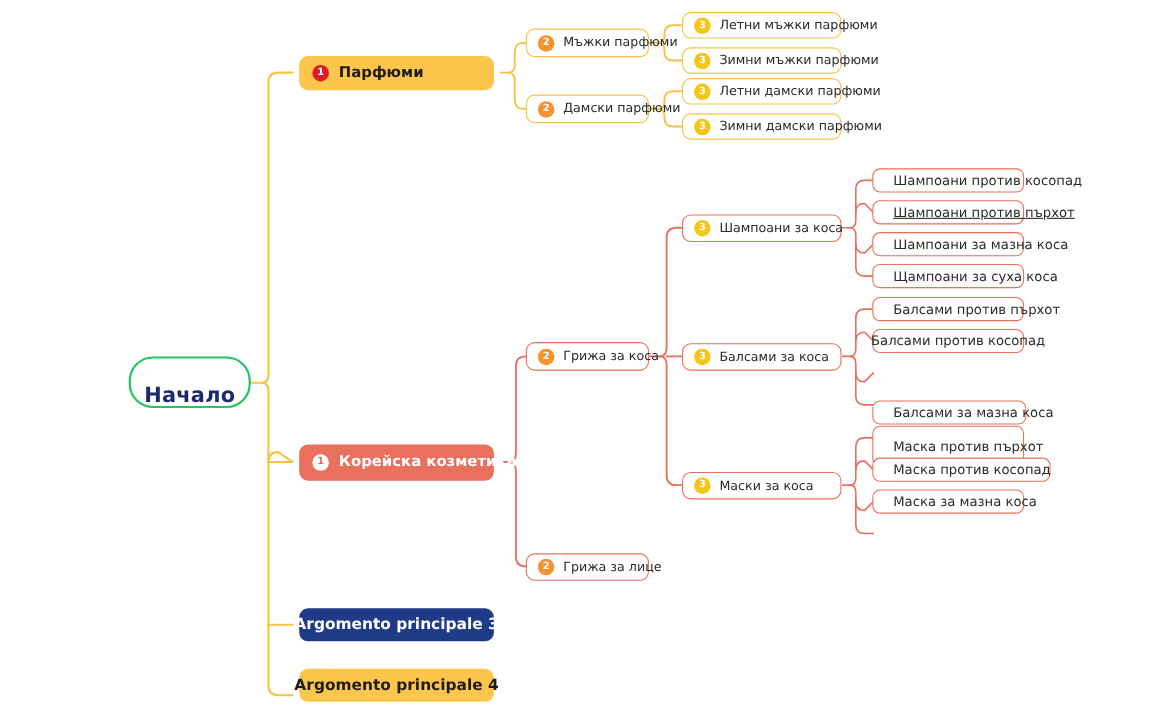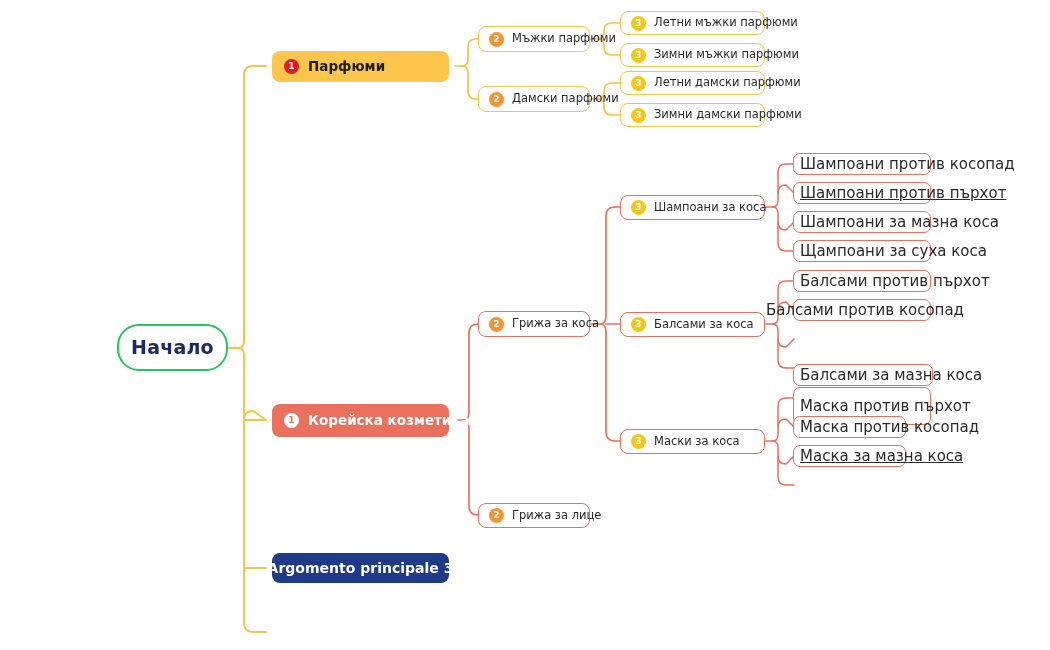--- a/index.html
+++ b/index.html
@@ -37,20 +37,21 @@
   
   .n-root {
     border: 2.5px solid #22c55e;
     background: #ffffff;
     border-radius: 22px;
     color: #1a2a6c;
     font-size: 19px;
     font-weight: 700;
     justify-content: center;
     letter-spacing: .2px;
+    align-items: flex-end;
   }
   
   .n-l1 {
     border-radius: 8px;
     font-size: 13.5px;
     font-weight: 600;
     padding-left: 12px;
     gap: 9px;
   }
   .n-l1.fill-yellow { background: #fcc54b; color: #1d1d1d; }
@@ -65,23 +66,23 @@
     color: #2a2a2a;
     padding-left: 10px;
     gap: 8px;
   }
   .n-out.bd-yellow { border: 1.6px solid #f6c344; }
   .n-out.bd-salmon { border: 1.6px solid #e8705c; }
   .n-leaf {
     background: #ffffff;
     border: 1.4px solid #e8705c;
     border-radius: 7px;
-    font-size: 15px;
+    font-size: 12px;
     color: #2a2a2a;
-    padding-left: 6px;
+    padding-left: 18px;
   }
   
   .badge {
     flex: 0 0 auto;
     width: 15px;
     height: 15px;
     border-radius: 50%;
     display: flex;
     align-items: center;
     justify-content: center;
@@ -182,20 +183,23 @@
 
   <div class="node n-l1 fill-salmon" style="left:272px; top:404px; width:177px; height:33px;">
     <span class="badge b-white">1</span>
     <span class="nlabel">Корейска козметика</span>
   </div>
 
   <div class="node n-l1 fill-navy" style="left:272px; top:553px; width:177px; height:30px;">
     <span class="nlabel">Argomento principale 3</span>
   </div>
 
+  <div class="node n-l1 fill-amber" style="left:272px; top:608px; width:177px; height:30px;">
+    <span class="nlabel">Argomento principale 4</span>
+  </div>
 
   <div class="node n-out bd-yellow" style="left:478px; top:26px; width:112px; height:26px;">
     <span class="badge b-orange">2</span>
     <span class="nlabel">Мъжки парфюми</span>
   </div>
 
   <div class="node n-out bd-yellow" style="left:478px; top:86px; width:112px; height:26px;">
     <span class="badge b-orange">2</span>
     <span class="nlabel">Дамски парфюми</span>
   </div>
@@ -264,20 +268,20 @@
   <div class="node n-leaf" style="left:793px; top:299px; width:138px; height:22px;justify-content:center;">
     <span class="nlabel">Балсами против косопад</span>
   </div>
   <div class="node n-leaf" style="left:793px; top:328px; width:140px; height:22px;margin-top:36px;">
     <span class="nlabel">Балсами за мазна коса</span>
   </div>
 
   <div class="node n-leaf" style="left:793px; top:387px; width:138px; height:38px;">
     <span class="nlabel">Маска против пърхот</span>
   </div>
-  <div class="node n-leaf" style="left:793px; top:416px; width:113px; height:22px;">
+  <div class="node n-leaf" style="left:793px; top:416px; width:162px; height:22px;">
     <span class="nlabel">Маска против косопад</span>
   </div>
-  <div class="node n-leaf" style="left:793px; top:445px; width:113px; height:22px;text-decoration:underline;">
+  <div class="node n-leaf" style="left:793px; top:445px; width:138px; height:22px;">
     <span class="nlabel">Маска за мазна коса</span>
   </div>
 
 </div>
 
 </body></html>

